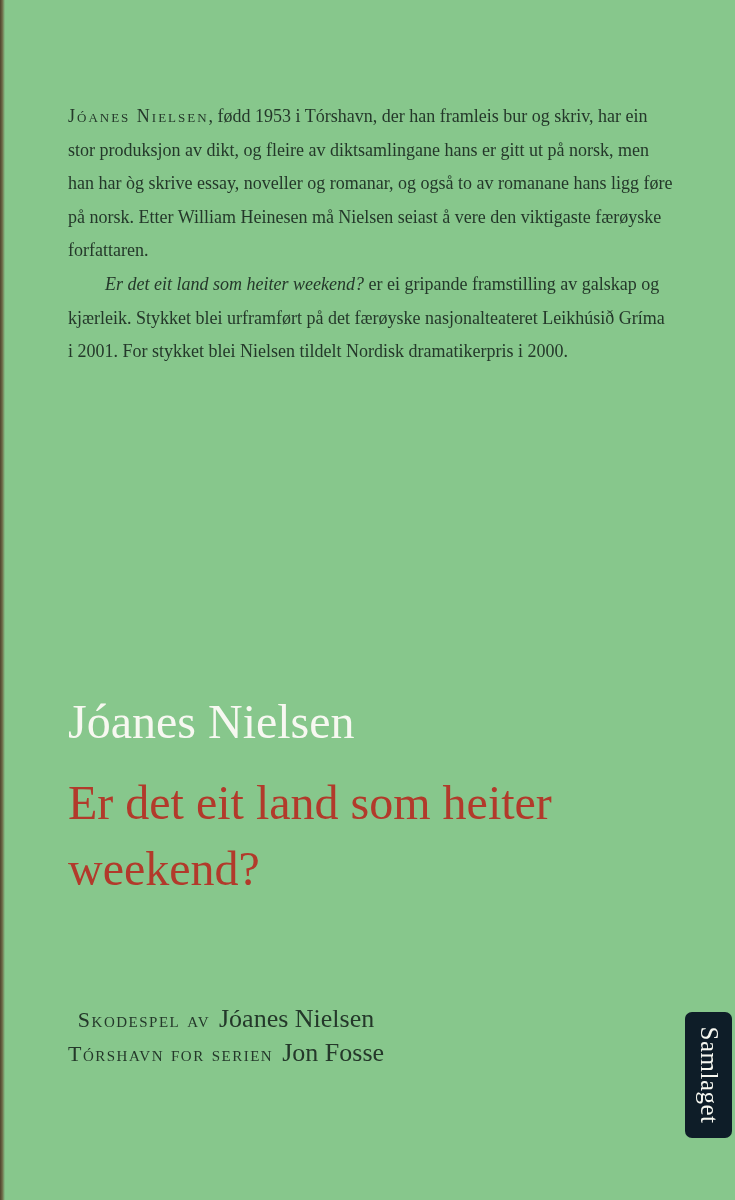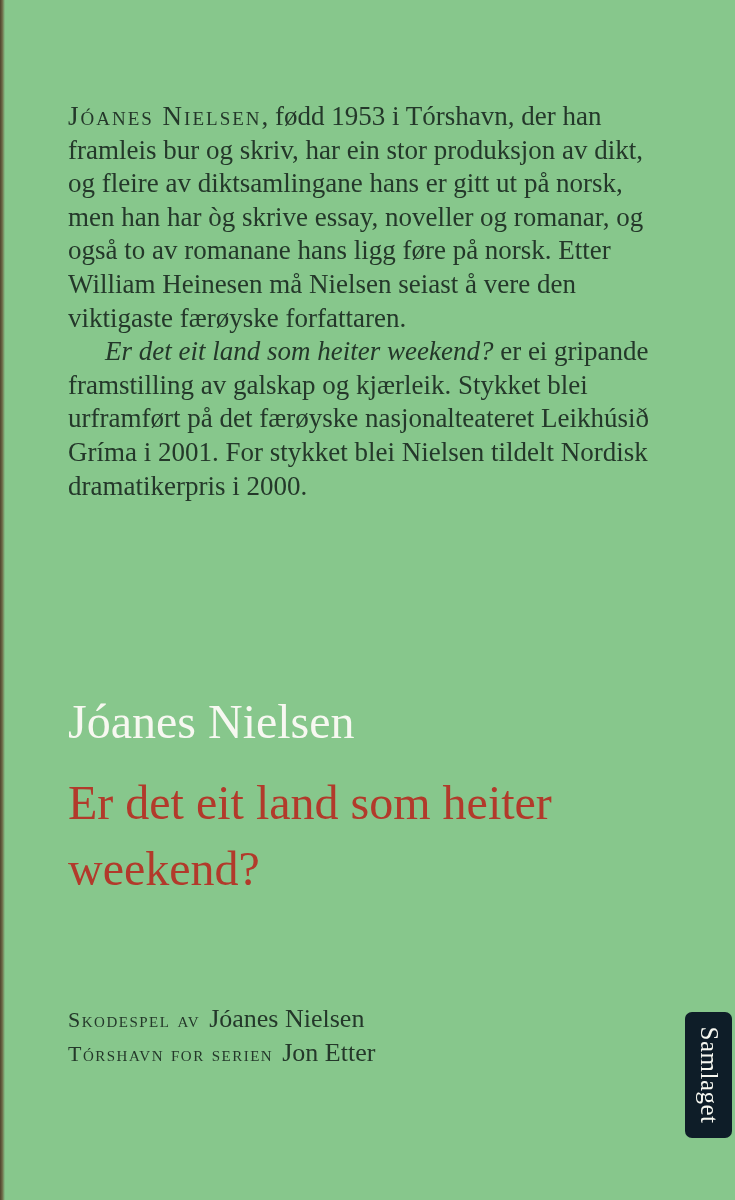--- a/index.html
+++ b/index.html
@@ -18,21 +18,21 @@
     position: absolute;
     left: 0; top: 0;
     width: 5px; height: 1200px;
     background: linear-gradient(to right, #4e432c 0%, #6e6a48 45%, #87c78c 100%);
   }
   .bio {
     position: absolute;
     left: 68px;
     top: 100px;
     width: 606px;
-    font-size: 27px;
+    font-size: 18px;
     line-height: 33.6px;
     color: var(--body_text, #24382a);
   }
   .bio p {
     margin: 0;
   }
   .bio p.indent {
     text-indent: 37px;
   }
   .sc {
@@ -54,20 +54,21 @@
     width: 600px;
     font-size: 48px;
     line-height: 66px;
     color: var(--title_red, #b23a2b);
   }
   .credits {
     position: absolute;
     left: 68px;
     top: 1002px;
     color: var(--body_text, #24382a);
+    text-align: center;
   }
   .credit-line {
     height: 34px;
     line-height: 34px;
     white-space: nowrap;
   }
   .credit-role {
     font-variant: small-caps;
     letter-spacing: 1.5px;
     font-size: 22px;
@@ -110,21 +111,21 @@
 
   <div class="author-name">Jóanes Nielsen</div>
 
   <div class="book-title">Er det eit land som heiter weekend?</div>
 
   <div class="credits">
     <div class="credit-line">
       <span class="credit-role">Skodespel av</span><span class="credit-name">Jóanes Nielsen</span>
     </div>
     <div class="credit-line">
-      <span class="credit-role">Tórshavn for serien</span><span class="credit-name">Jon Etter</span>
+      <span class="credit-role">Tórshavn for serien</span><span class="credit-name">Jon Fosse</span>
     </div>
   </div>
 
   <div class="publisher-tab">
     <span class="publisher-text">Samlaget</span>
   </div>
 
 </div>
 
 </body></html>

